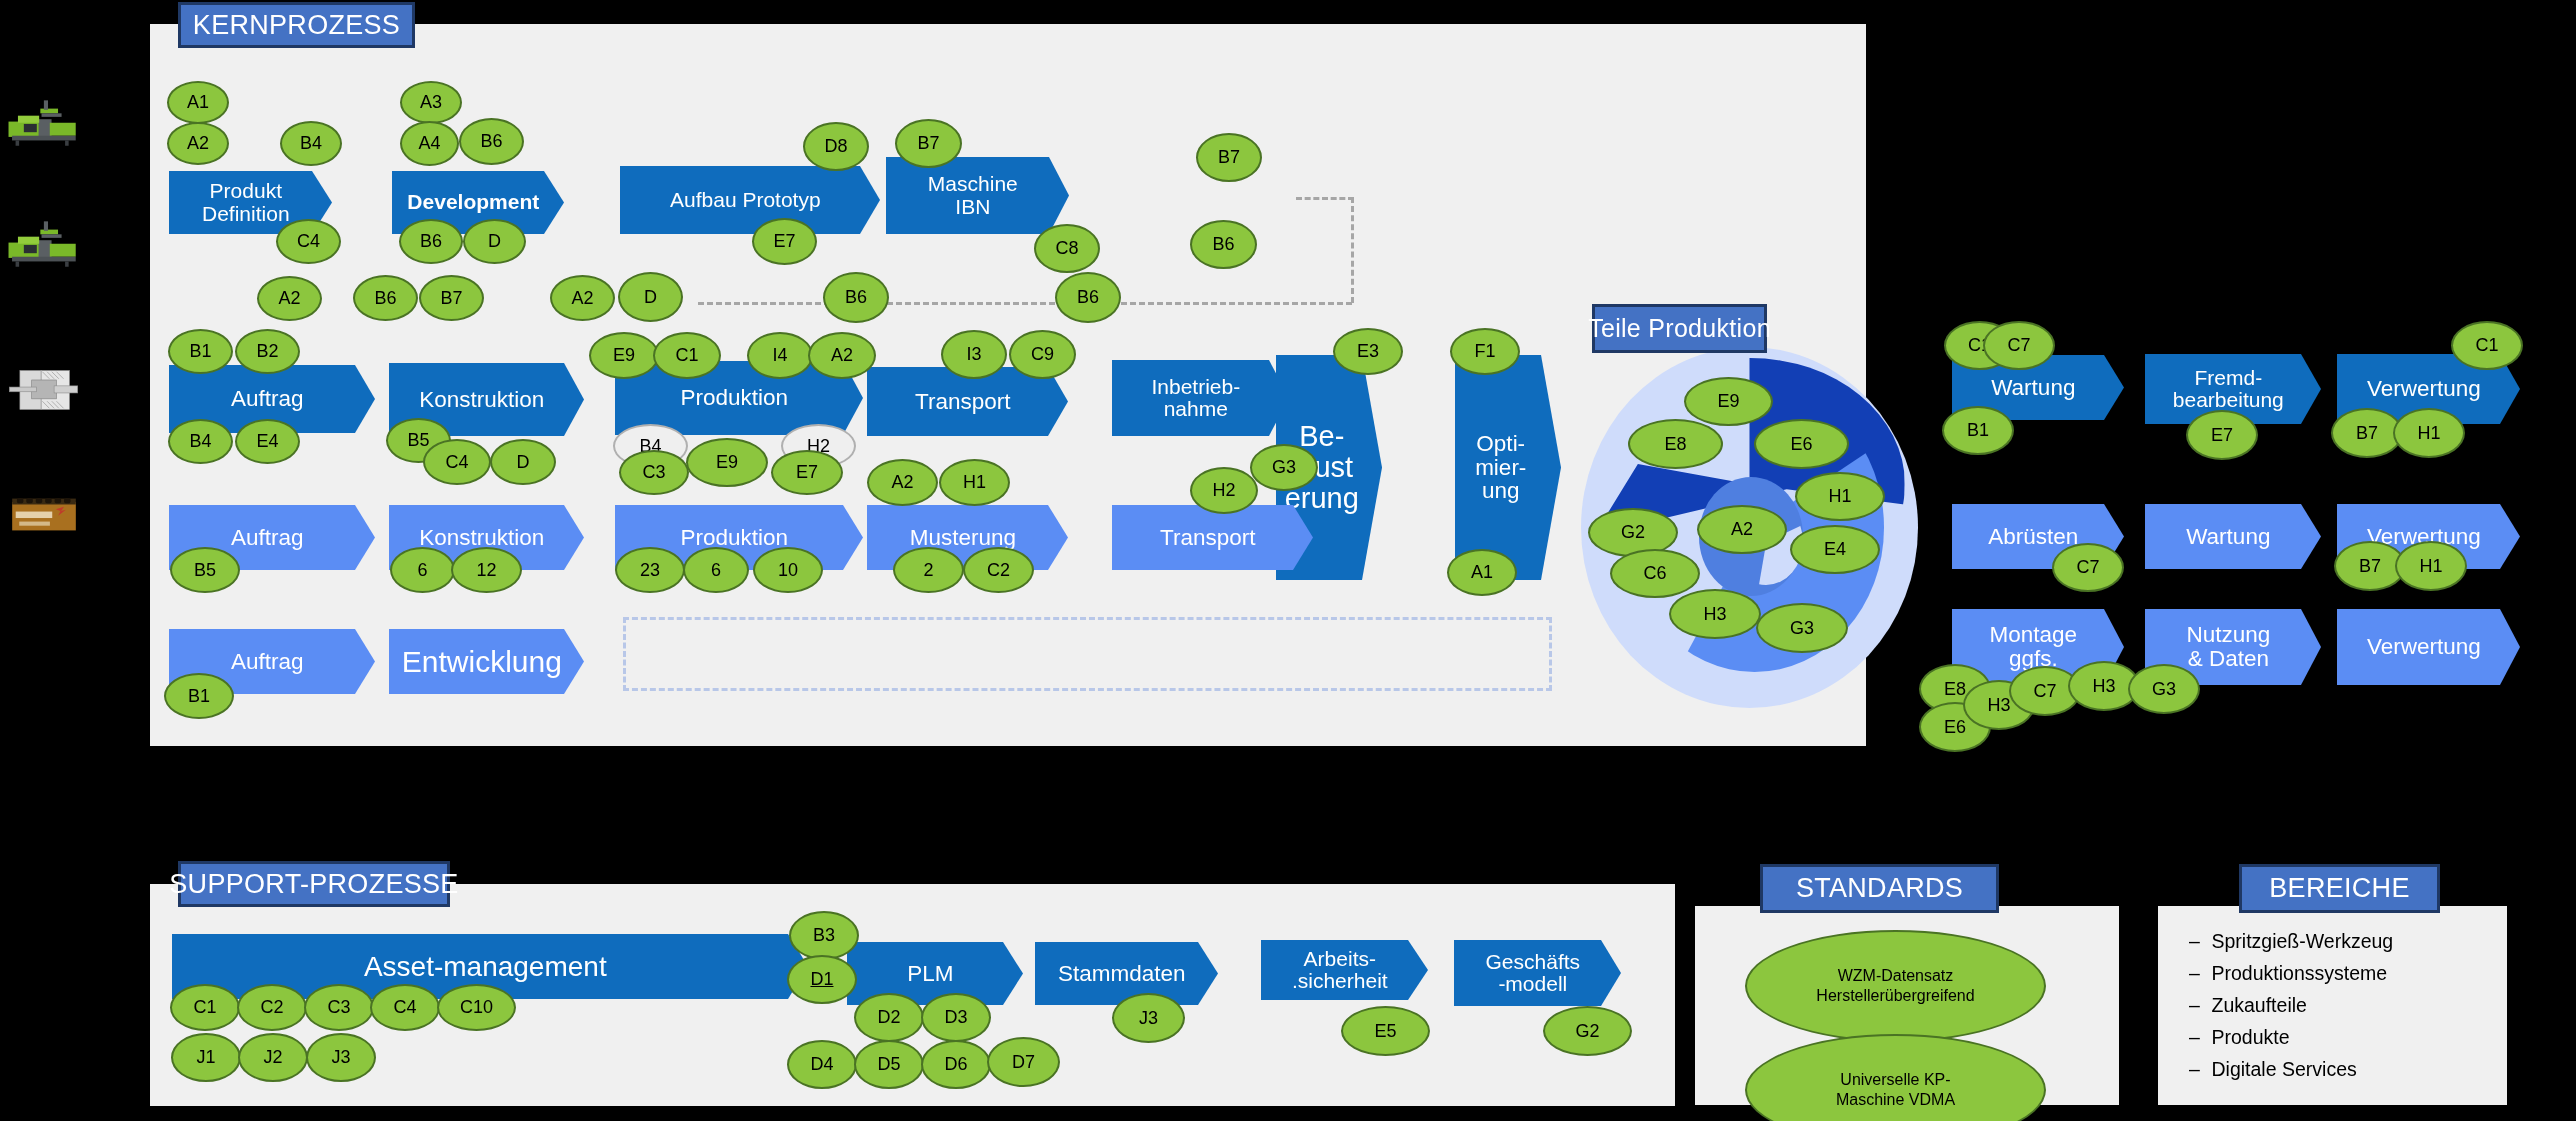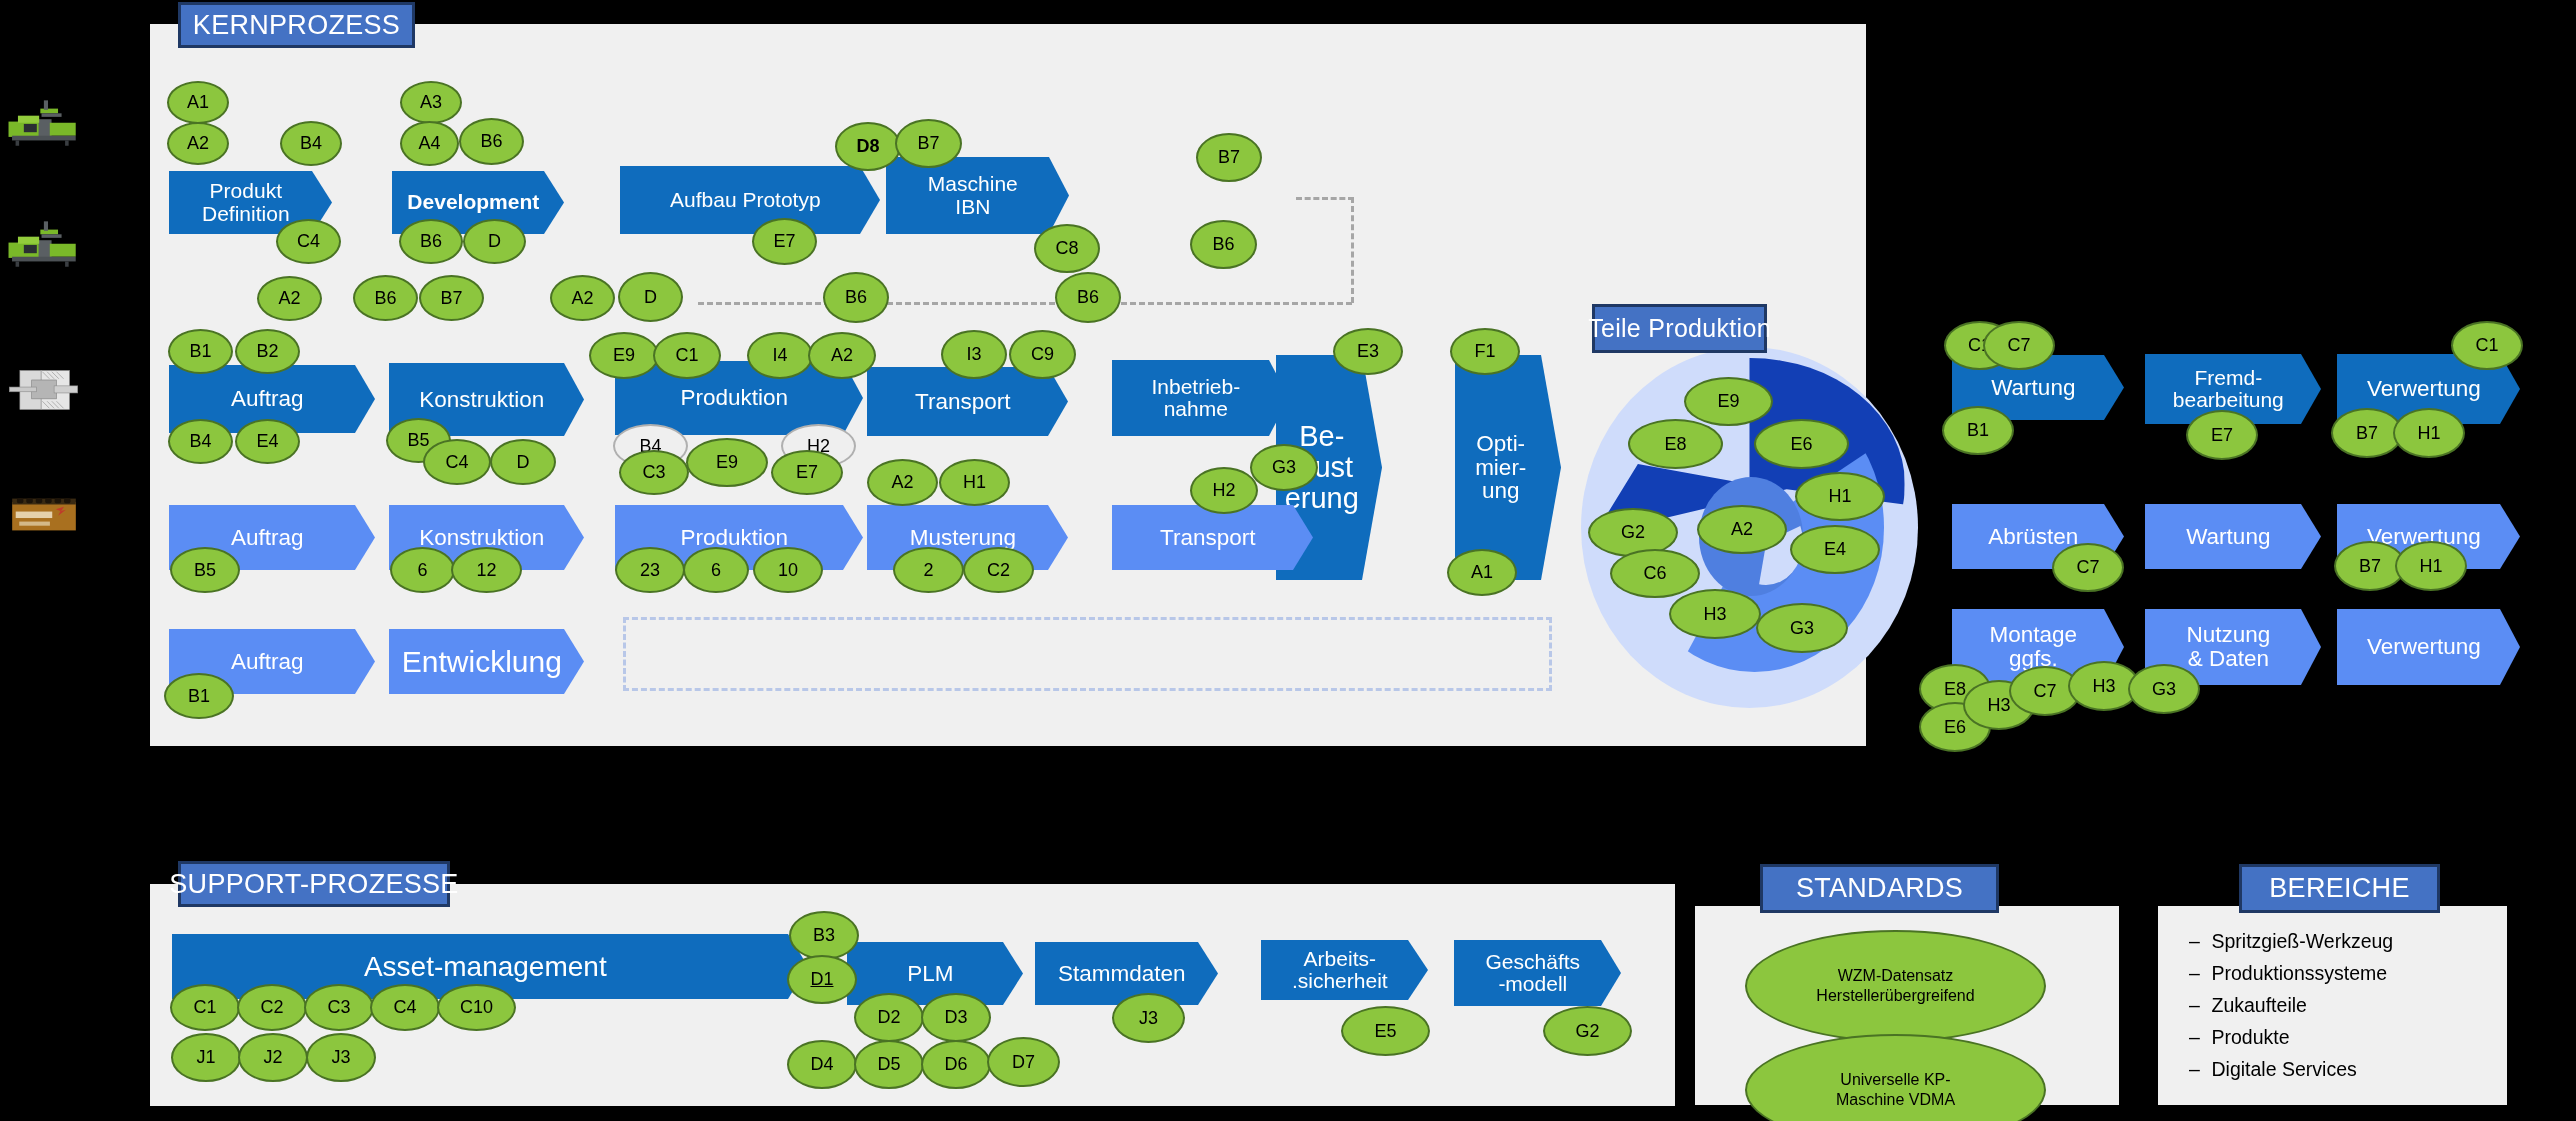--- a/index.html
+++ b/index.html
@@ -191,21 +191,21 @@
     </div>
   <div class="bub" style="left:399px;top:219px;width:64px;height:45px;">
       <span>B6</span>
     </div>
   <div class="bub" style="left:463px;top:219px;width:63px;height:45px;">
       <span>D</span>
     </div>
   <div class="bub" style="left:752px;top:218px;width:65px;height:47px;">
       <span>E7</span>
     </div>
-  <div class="bub" style="left:835px;top:122px;width:66px;height:49px;font-weight:bold;">
+  <div class="bub" style="left:803px;top:122px;width:66px;height:49px;">
       <span>D8</span>
     </div>
   <div class="bub" style="left:895px;top:119px;width:67px;height:49px;">
       <span>B7</span>
     </div>
   <div class="bub" style="left:1196px;top:133px;width:66px;height:49px;">
       <span>B7</span>
     </div>
   <div class="bub" style="left:1034px;top:224px;width:66px;height:49px;">
       <span>C8</span>

